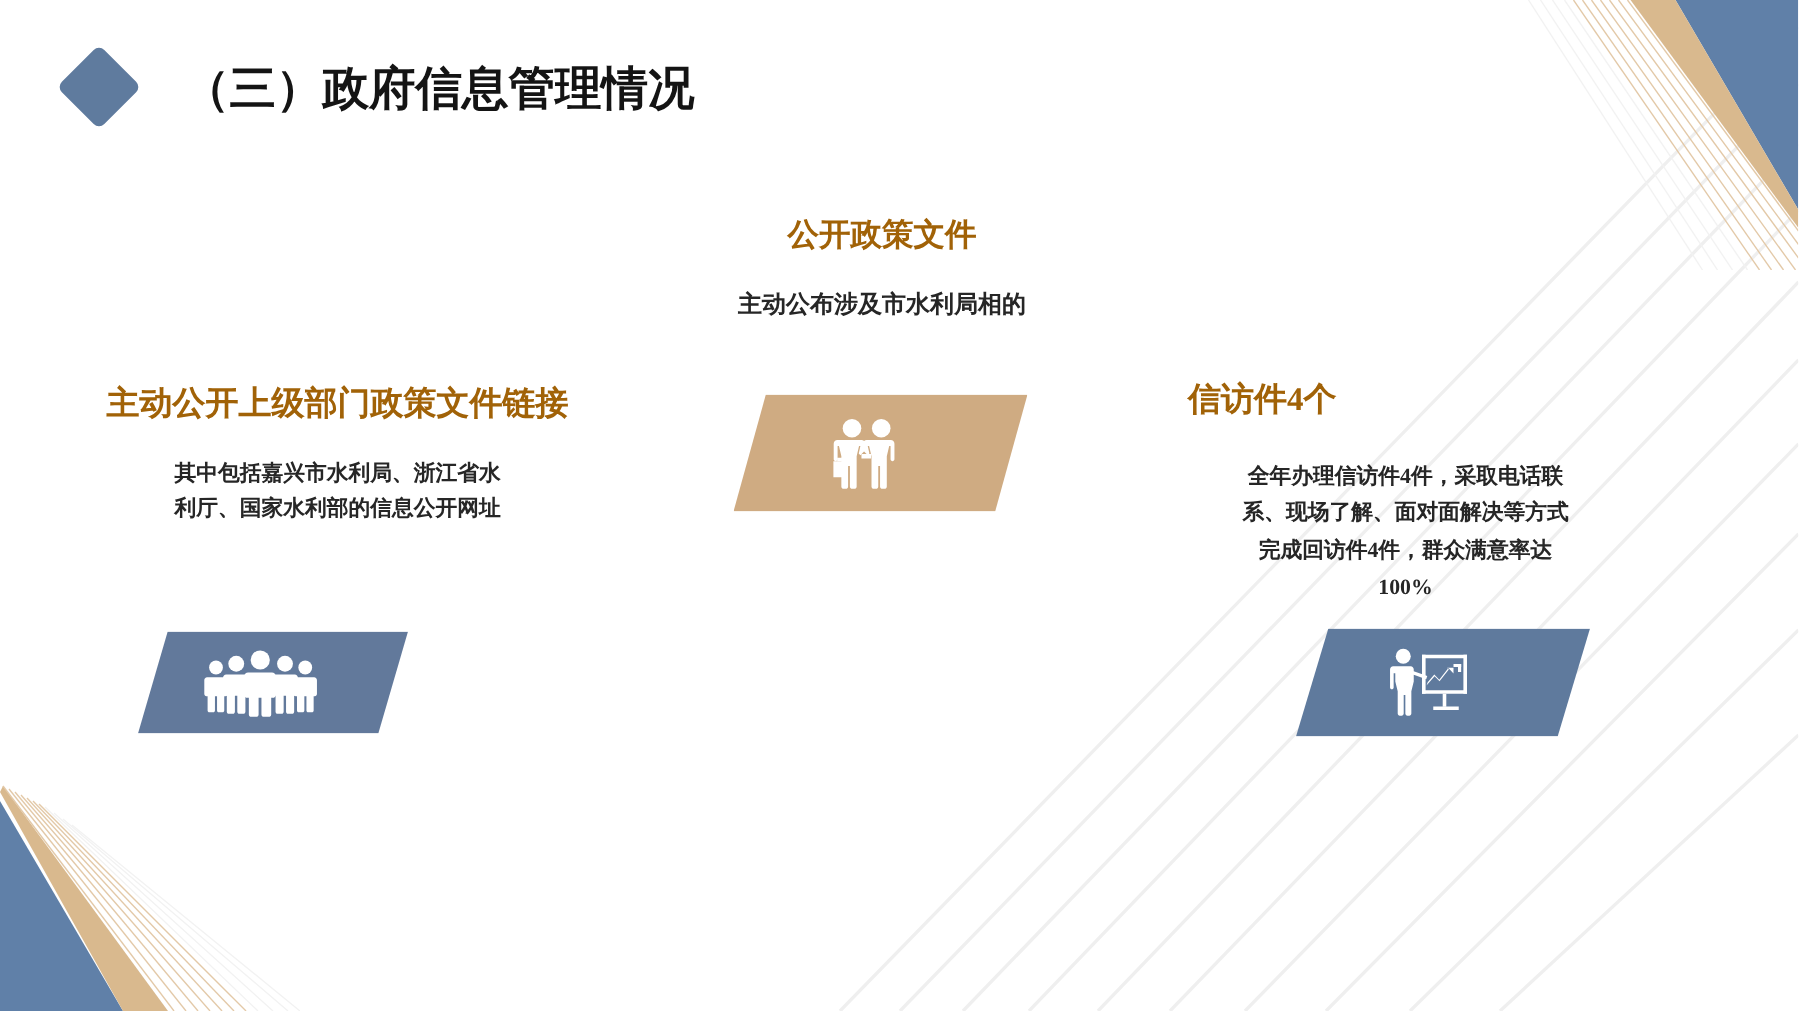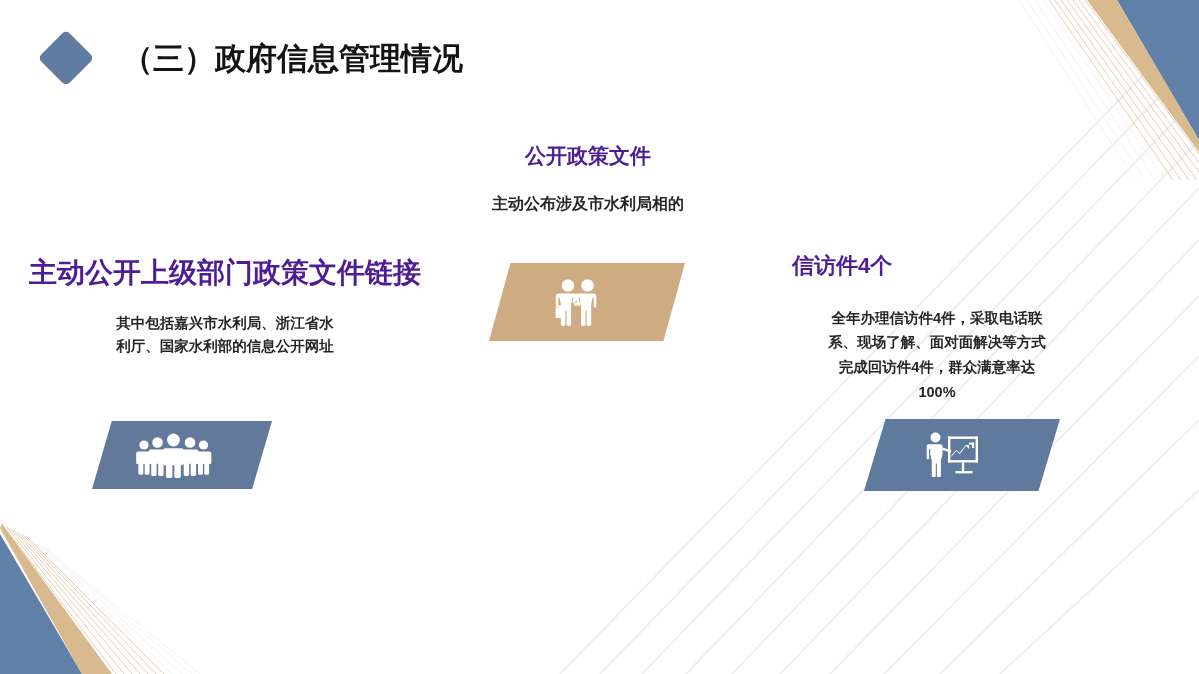--- a/index.html
+++ b/index.html
@@ -6,21 +6,21 @@
     margin: 0;
     padding: 0;
     background: #ffffff;
   }
   .slide {
     position: relative;
     width: 1199px;
     height: 674px;
     background: #ffffff;
     overflow: hidden;
-    font-family: Liberation Sans, sans-serif;
+    font-family: Liberation Serif, serif;
   }
 
   
   .deco { position: absolute; pointer-events: none; }
 
   .deco-tr { top: 0; right: 0; width: 200px; height: 180px; }
   .deco-bl { bottom: 0; left: 0; width: 200px; height: 180px; }
   .deco-rays { top: 0; left: 0; width: 1199px; height: 674px; }
 
   
@@ -47,34 +47,34 @@
     letter-spacing: 0px;
     white-space: nowrap;
     line-height: 1;
   }
 
   
   .block { position: absolute; }
   .block-head {
     font-size: 21px;
     font-weight: bold;
-    color: #4c1d95;
+    color: #a16207;
     line-height: 1.25;
     white-space: nowrap;
   }
   .block-body {
     font-size: 14.5px;
     font-weight: bold;
     color: #262626;
     line-height: 1.62;
   }
 
   
   .block-left { left: 0px; top: 255px; width: 450px; text-align: center; }
-  .block-left .block-head { font-size: 28px; }
+  .block-left .block-head { font-size: 22px; }
   .block-left .block-body { margin-top: 22px; text-align: center; }
 
   
   .block-mid { left: 438px; top: 143px; width: 300px; text-align: center; }
   .block-mid .block-head { font-size: 21px; }
   .block-mid .block-body { margin-top: 22px; font-size: 16px; }
 
   
   .block-right { left: 792px; top: 252px; width: 290px; }
   .block-right .block-head {

